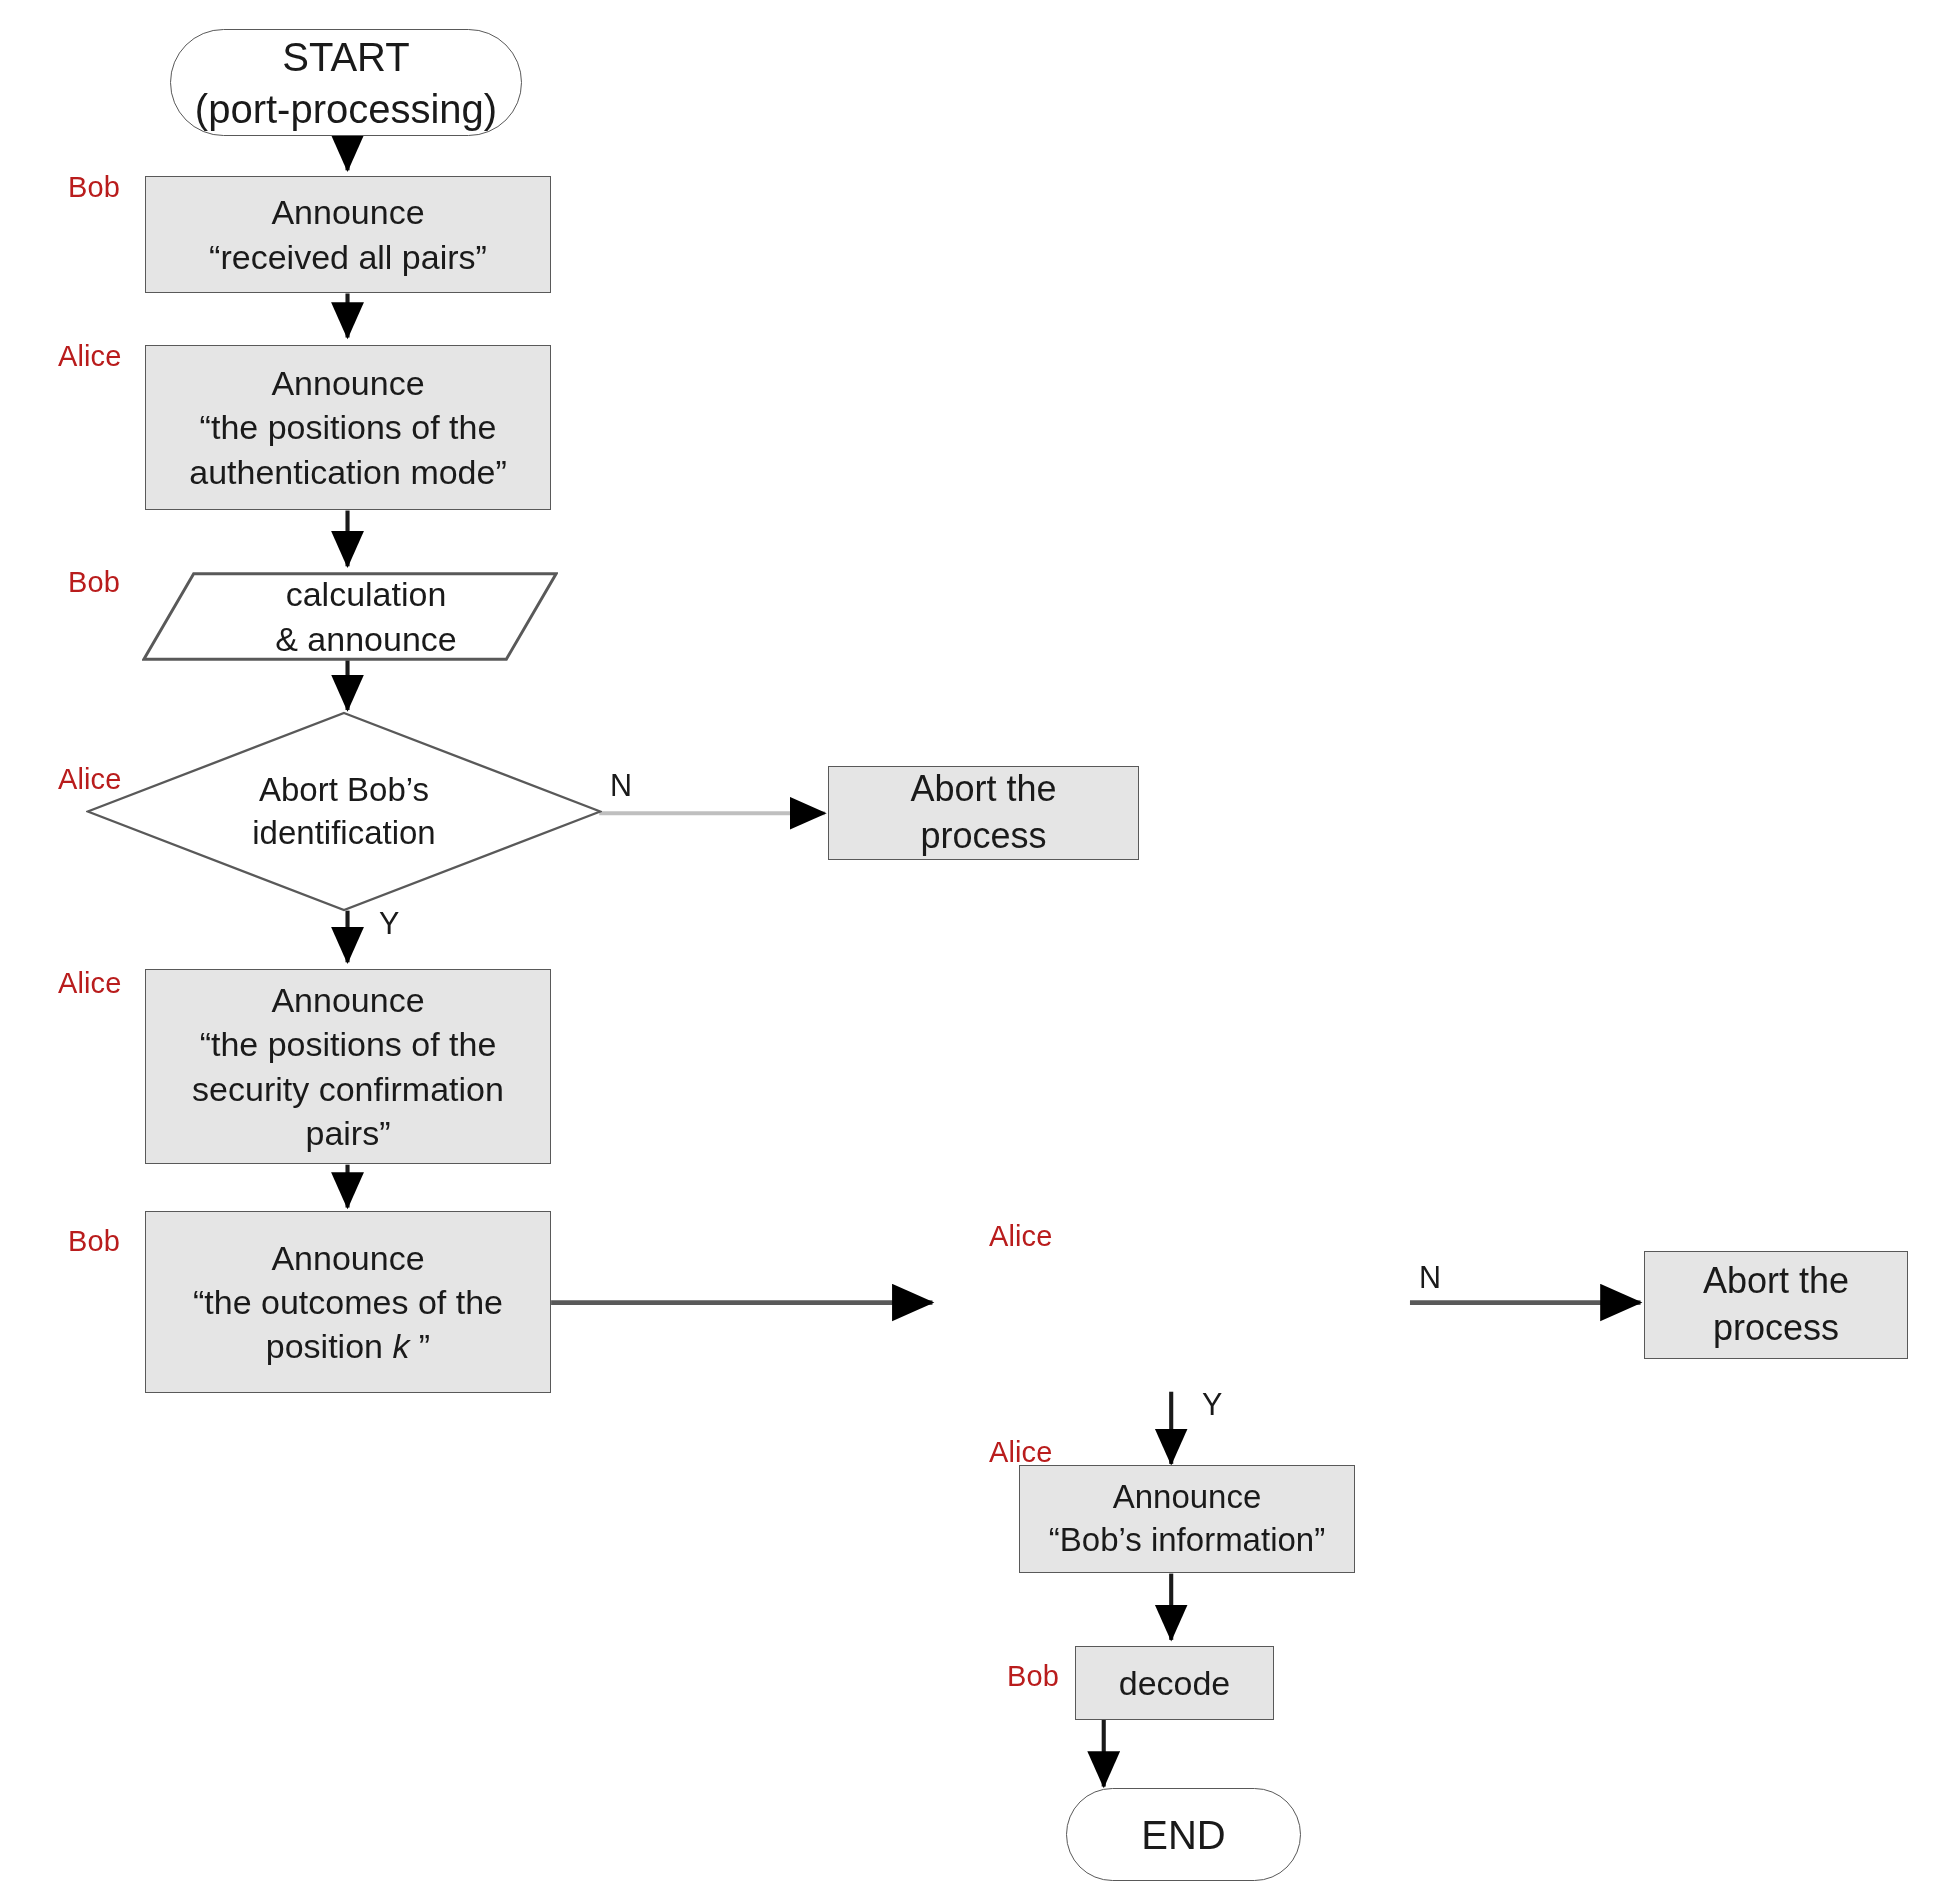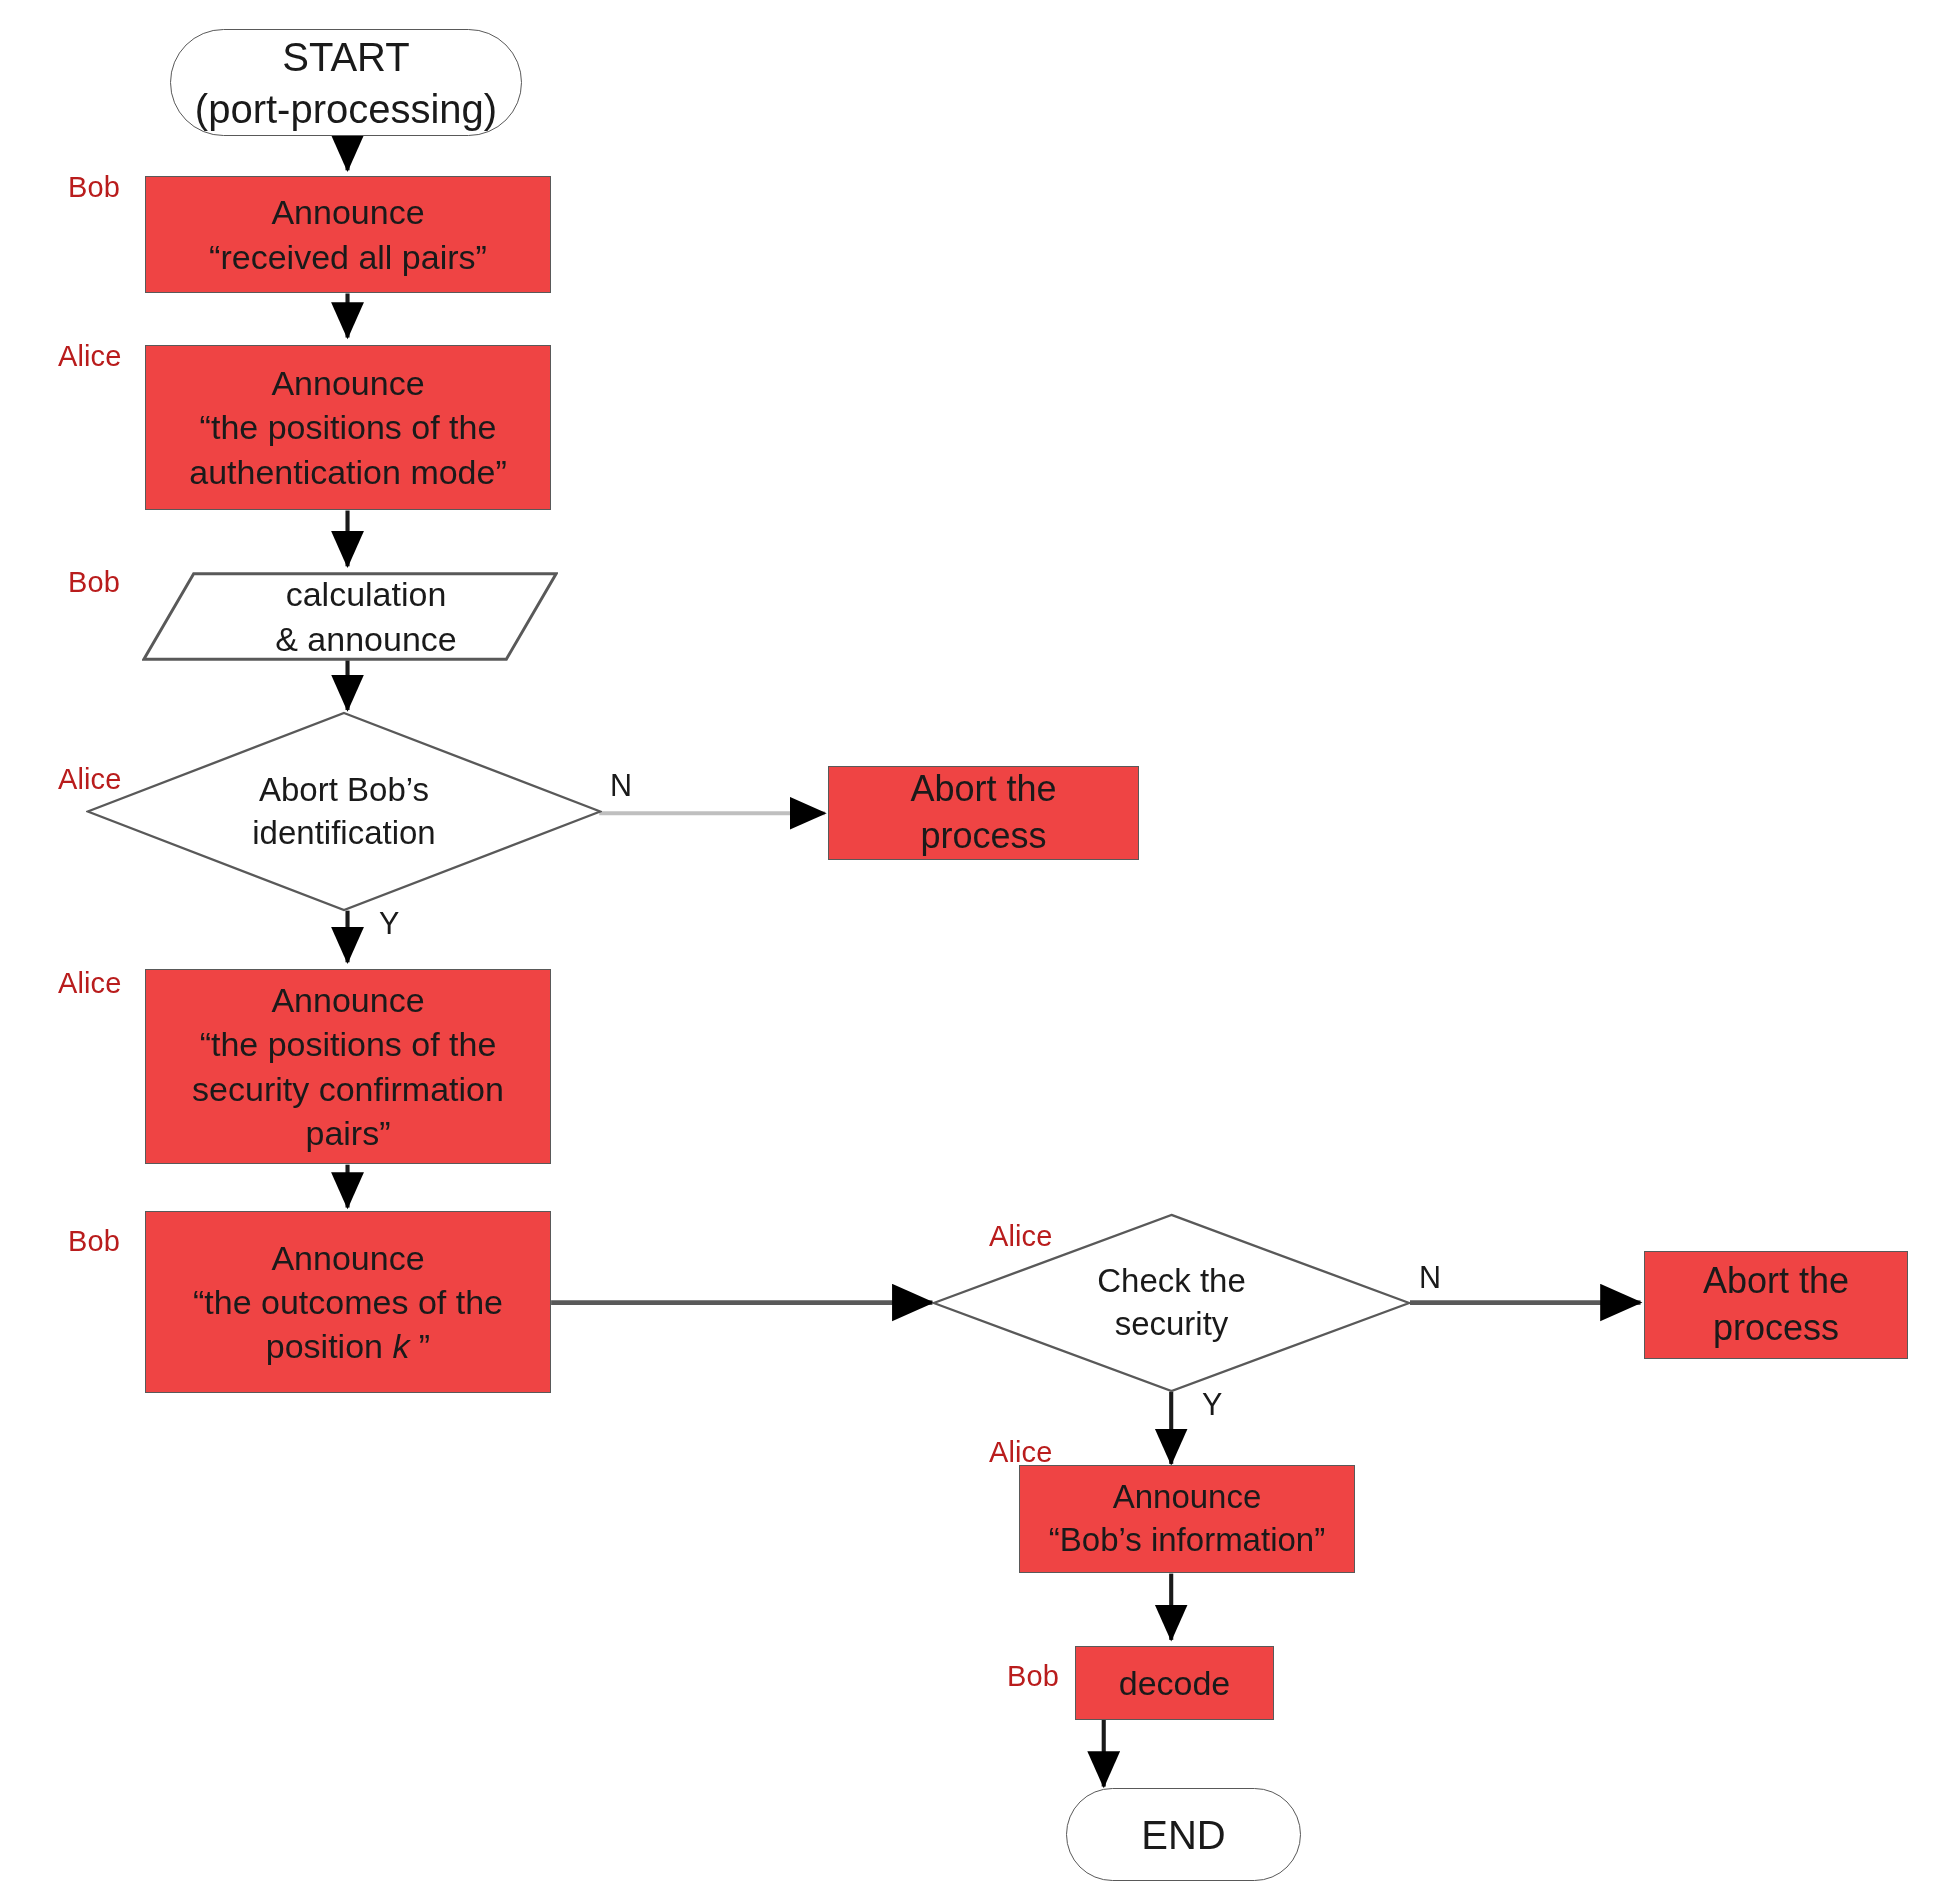--- a/index.html
+++ b/index.html
@@ -1,20 +1,20 @@
 <!DOCTYPE html>
 <html style="font-size:9.4px"><head>
 <meta charset="utf-8">
 <style>
   html,body{margin:0;padding:0;background:#ffffff;}
   body{font-family:"Liberation Sans", sans-serif;}
   #stage{position:relative;width:1936px;height:1897px;background:#fff;overflow:hidden;margin-left:36px;}
   svg#wires{position:absolute;left:0;top:0;width:1936px;height:1897px;}
   .node{position:absolute;box-sizing:border-box;display:flex;align-items:center;justify-content:center;text-align:center;color:#1a1a1a;line-height:1.30;}
-  .rect{border:1.8px solid #595959;background:#ef4444;}
+  .rect{border:1.8px solid #595959;background:#e5e5e5;}
   .rect .txt{padding:0 5.9px;}
   .term{border:1.8px solid #595959;background:#fff;border-radius:586px;}
   .actor{position:absolute;color:#b91c1c;font-size:29px;letter-spacing:0.1px;white-space:nowrap;}
   .branch{position:absolute;color:#1a1a1a;font-size:30.5px;white-space:nowrap;}
   .para{position:absolute;}
   .para svg{display:block;}
   .para .ptxt{position:absolute;left:16px;top:0;width:100%;height:100%;display:flex;align-items:center;justify-content:center;text-align:center;color:#1a1a1a;line-height:1.30;}
   .diamond{position:absolute;}
   .diamond svg{display:block;}
   .diamond .dtxt{position:absolute;left:0;top:0;width:100%;height:100%;display:flex;align-items:center;justify-content:center;text-align:center;color:#1a1a1a;line-height:1.30;}
@@ -134,31 +134,20 @@
   <div class="actor" style="left:32px;top:1225px;">Bob</div>
   <div class="node rect" style="left:109px;top:1211px;width:406px;height:182px;">
     <div class="txt f58">
       <div>Announce</div>
       <div>“the outcomes of the</div>
       <div><span>position </span><span class="ital">k</span><span> ”</span></div>
     </div>
   </div>
 
   <div class="actor" style="left:953px;top:1220px;">Alice</div>
-  <div class="diamond" style="left:896px;top:1213px;width:479px;height:180px;">
-    <svg width="479" height="180" viewBox="0 0 816 306">
-      <polygon points="408,3 813,153 408,303 3,153" fill="#ffffff" stroke="#595959" stroke-width="4"></polygon>
-    </svg>
-    <div class="dtxt f56">
-      <div>
-        <div>Check the</div>
-        <div>security</div>
-      </div>
-    </div>
-  </div>
   <div class="branch" style="left:1383px;top:1260px;">N</div>
   <div class="branch" style="left:1166px;top:1387px;">Y</div>
 
   <div class="node rect" style="left:1608px;top:1251px;width:264px;height:108px;">
     <div class="txt f62">
       <div>Abort the</div>
       <div>process</div>
     </div>
   </div>
 

